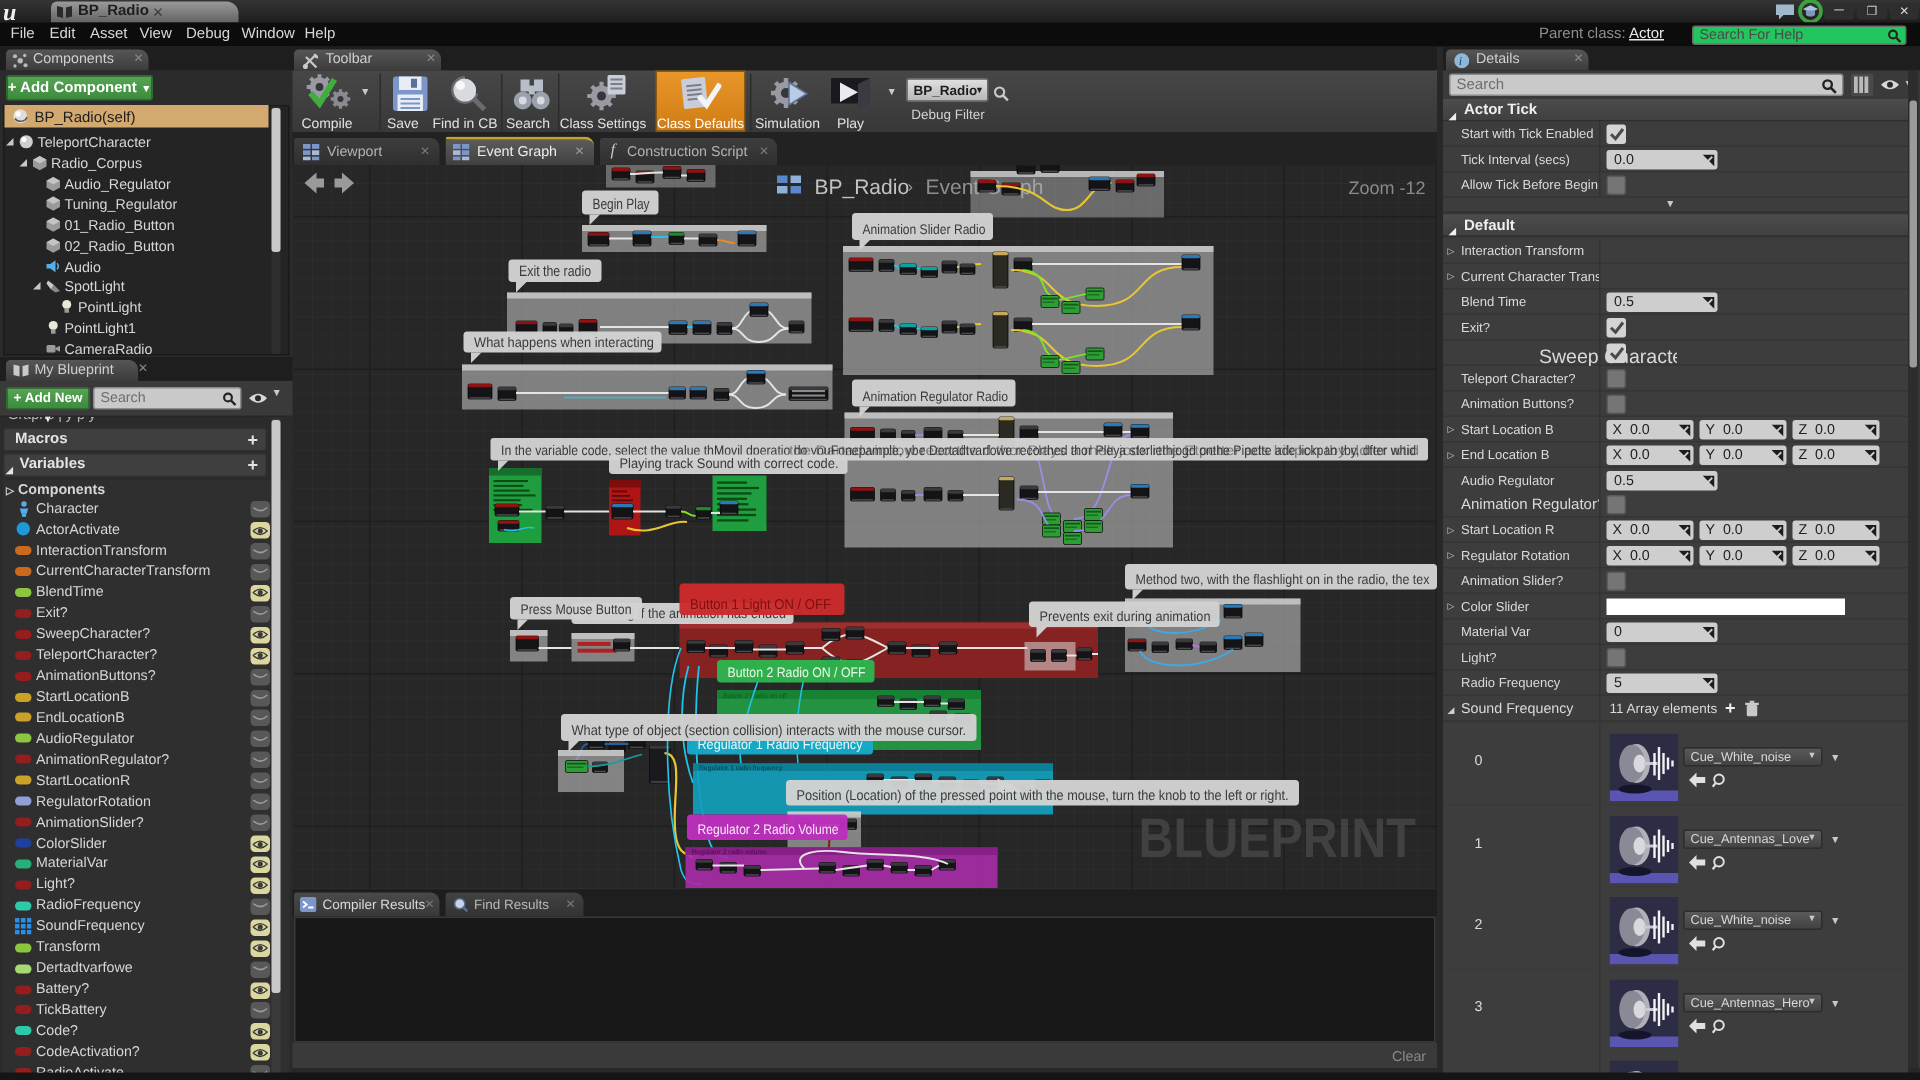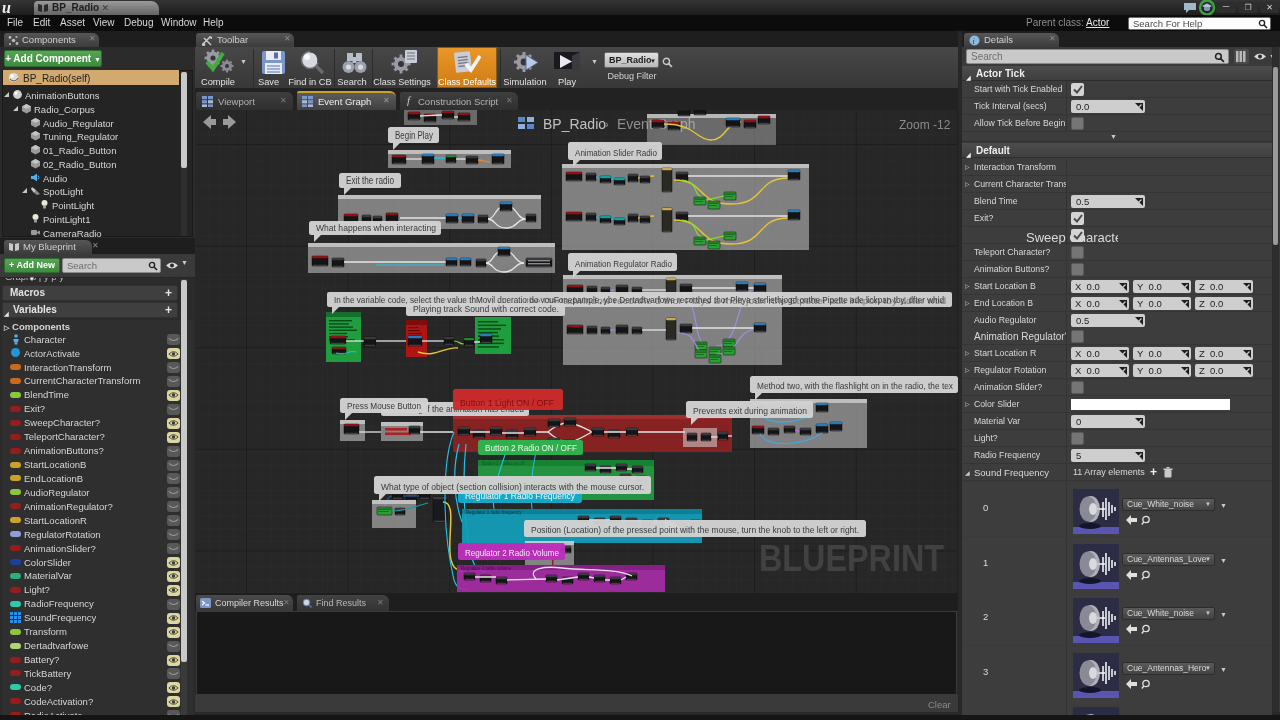--- a/index.html
+++ b/index.html
@@ -45,21 +45,21 @@
   </div>
   <div id="menubar">
     <span class="m" style="left:7px">File</span>
     <span class="m" style="left:33px">Edit</span>
     <span class="m" style="left:60px">Asset</span>
     <span class="m" style="left:93px">View</span>
     <span class="m" style="left:124px">Debug</span>
     <span class="m" style="left:161px">Window</span>
     <span class="m" style="left:203px">Help</span>
     <span class="m" style="left:1026px;color:#8f8f8f">Parent class: <span style="color:#e8e8e8;text-decoration:underline">Actor</span></span>
-    <div class="abs" style="left:1128px;top:2px;width:143px;height:13px;background:#ffffff;border-radius:2px;border:1px solid #6b6b6b;color:#4a4a4a;font-size:9.5px;line-height:11px;padding-left:4px;">Search For Help
+    <div class="abs" style="left:1128px;top:2px;width:143px;height:13px;background:#22c55e;border-radius:2px;border:1px solid #6b6b6b;color:#4a4a4a;font-size:9.5px;line-height:11px;padding-left:4px;">Search For Help
       <svg class="abs" style="right:2px;top:1px" width="10" height="10" viewBox="0 0 10 10">
           <circle cx="4" cy="4" r="2.6" fill="none" stroke="#222" stroke-width="1.4"></circle>
           <path d="M6 6 L9 9" stroke="#222" stroke-width="1.6"></path>
         </svg>
     </div>
   </div>
   <div id="left">
 <div class="tabbar" style="left:0;top:0;width:195px">
 <div class="ptab" style="left:4px;width:95px">
           <svg class="abs" style="left:4px;top:2px" width="11" height="11" viewBox="0 0 11 11">
@@ -85,21 +85,21 @@
         <path d="M2 7 a4.6 4.6 0 0 0 8 -1" stroke="#555" stroke-width="1" fill="none"></path>
       </svg>
 <div class="row" style="left:23px;top:42px;color:#1e1e1e;font-size:10px">BP_Radio(self)</div>
 <svg class="abs" style="left:3px;top:60.0px" width="7" height="7" viewBox="0 0 7 7">
         <path d="M6 1 L6 6 L1 6 Z" fill="#c8c8c8"></path>
       </svg>
 <svg class="abs" style="left:12px;top:58.0px" width="11" height="11" viewBox="0 0 11 11">
         <circle cx="5.5" cy="5.5" r="4.4" fill="#cfcfcf"></circle>
         <circle cx="4" cy="4" r="1.7" fill="#fff"></circle>
       </svg>
-<div class="row" style="left:25px;top:59.0px">AnimationButtons</div>
+<div class="row" style="left:25px;top:59.0px">TeleportCharacter</div>
 <svg class="abs" style="left:12px;top:73.8px" width="7" height="7" viewBox="0 0 7 7">
         <path d="M6 1 L6 6 L1 6 Z" fill="#c8c8c8"></path>
       </svg>
 <svg class="abs" style="left:21px;top:71.8px" width="11" height="11" viewBox="0 0 11 11">
         <path d="M5.5 1 L10 3.5 L10 8 L5.5 10.5 L1 8 L1 3.5 Z" fill="#9a9a9a"></path>
         <path d="M5.5 1 L10 3.5 L5.5 6 L1 3.5 Z" fill="#c4c4c4"></path>
       </svg>
 <div class="row" style="left:34px;top:72.8px">Radio_Corpus</div>
 <svg class="abs" style="left:30px;top:85.5px" width="11" height="11" viewBox="0 0 11 11">
         <path d="M5.5 1 L10 3.5 L10 8 L5.5 10.5 L1 8 L1 3.5 Z" fill="#9a9a9a"></path>

